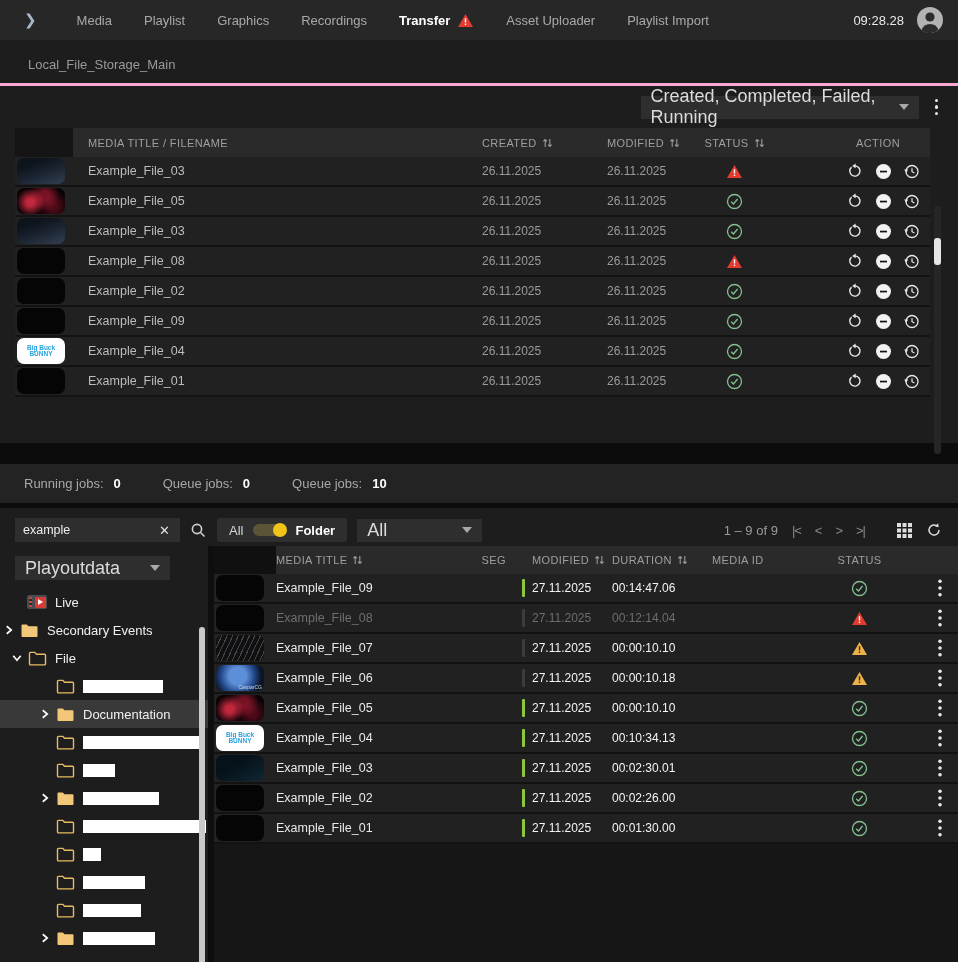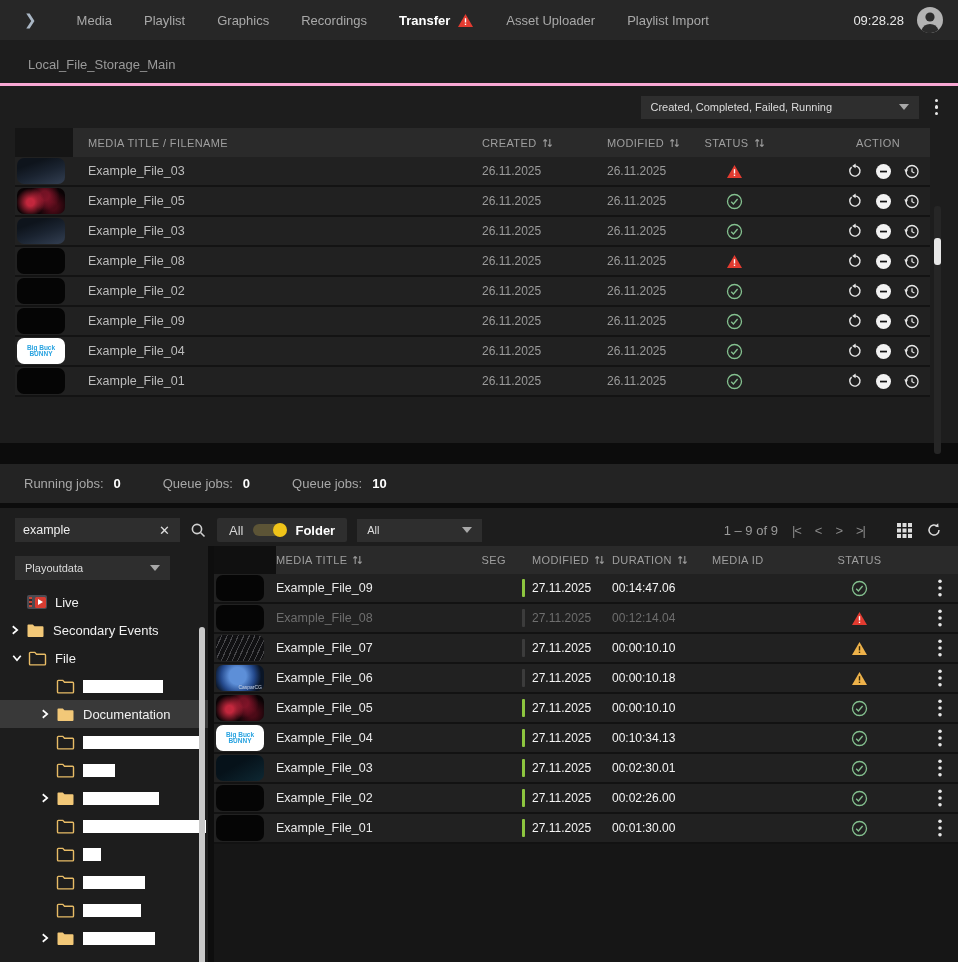--- a/index.html
+++ b/index.html
@@ -21,21 +21,21 @@
   .panel-lower { height:470px; background:#1d1d1d; margin-top:5px; position:relative; }
 
   
   .tabsrow { padding:16px 0 0 24px; border-bottom:3px solid #f9a8d4; display:flex; gap:22px; height:46px; }
   .tab { font-size:13px; color:#9a9a9a; cursor:pointer; display:flex; align-items:center; gap:8px; padding:0 4px 11px 4px; }
   .tab.active { color:#f2f2f2; padding:0 10px 9px 10px; border-bottom:3px solid #2d7fc1; margin-bottom:-2px; }
 
   
   .filterrow { height:42px; display:flex; align-items:center; justify-content:flex-end; gap:12px; padding-right:16px; }
   .select { background:#2e2e2e; height:23px; display:flex; align-items:center; justify-content:space-between;
-            padding:0 10px; font-size:11px; color:#dcdcdc; cursor:pointer; }
+            padding:0 10px; font-size:18px; color:#dcdcdc; cursor:pointer; }
   .filter-select { width:278px; }
   .caret { width:0; height:0; border-left:5px solid transparent; border-right:5px solid transparent; border-top:6px solid #a8a8a8; }
   .kebab { display:inline-flex; flex-direction:column; gap:3px; cursor:pointer; padding:2px 4px; }
   .kebab i { width:3.5px; height:3.5px; border-radius:50%; background:#e8e8e8; }
 
   
   .ttable { margin:0 28px 0 15px; }
   .tgrid { display:grid; grid-template-columns:58px 394px 125px 105px 75px 1fr; align-items:center; }
   .thead { height:29px; background:#2a2a2a; color:#9f9f9f; font-size:11px; letter-spacing:.4px; }
   .thead .hc { display:flex; align-items:center; gap:5px; }
@@ -618,21 +618,21 @@
             <span class="tree-icon">
               <span class="live-ic">
                 <span class="bar"></span>
                 <span class="btn">
                   <i></i>
                 </span>
               </span>
             </span>
             <span class="tree-label">Live</span>
           </div>
-          <div class="tree-item" style="padding-left: 0; margin-left: 6px;">
+          <div class="tree-item" style="padding-left: 0;">
             <span class="chev-slot">
               <svg width="12" height="12" viewBox="0 0 16 16">
                 <path d="M5 3l6 5-6 5" fill="none" stroke="#fff" stroke-width="2.2"></path>
               </svg>
             </span>
             <span class="tree-icon">
               <svg width="19" height="15" viewBox="0 0 19 15">
                 <path d="M1.5 13V2.3a.9.9 0 0 1 .9-.9h4.4l1.7 1.9h8.1a.9.9 0 0 1 .9.9V13a.9.9 0 0 1-.9.9H2.4a.9.9 0 0 1-.9-.9z" fill="#f2c878"></path>
               </svg>
             </span>

